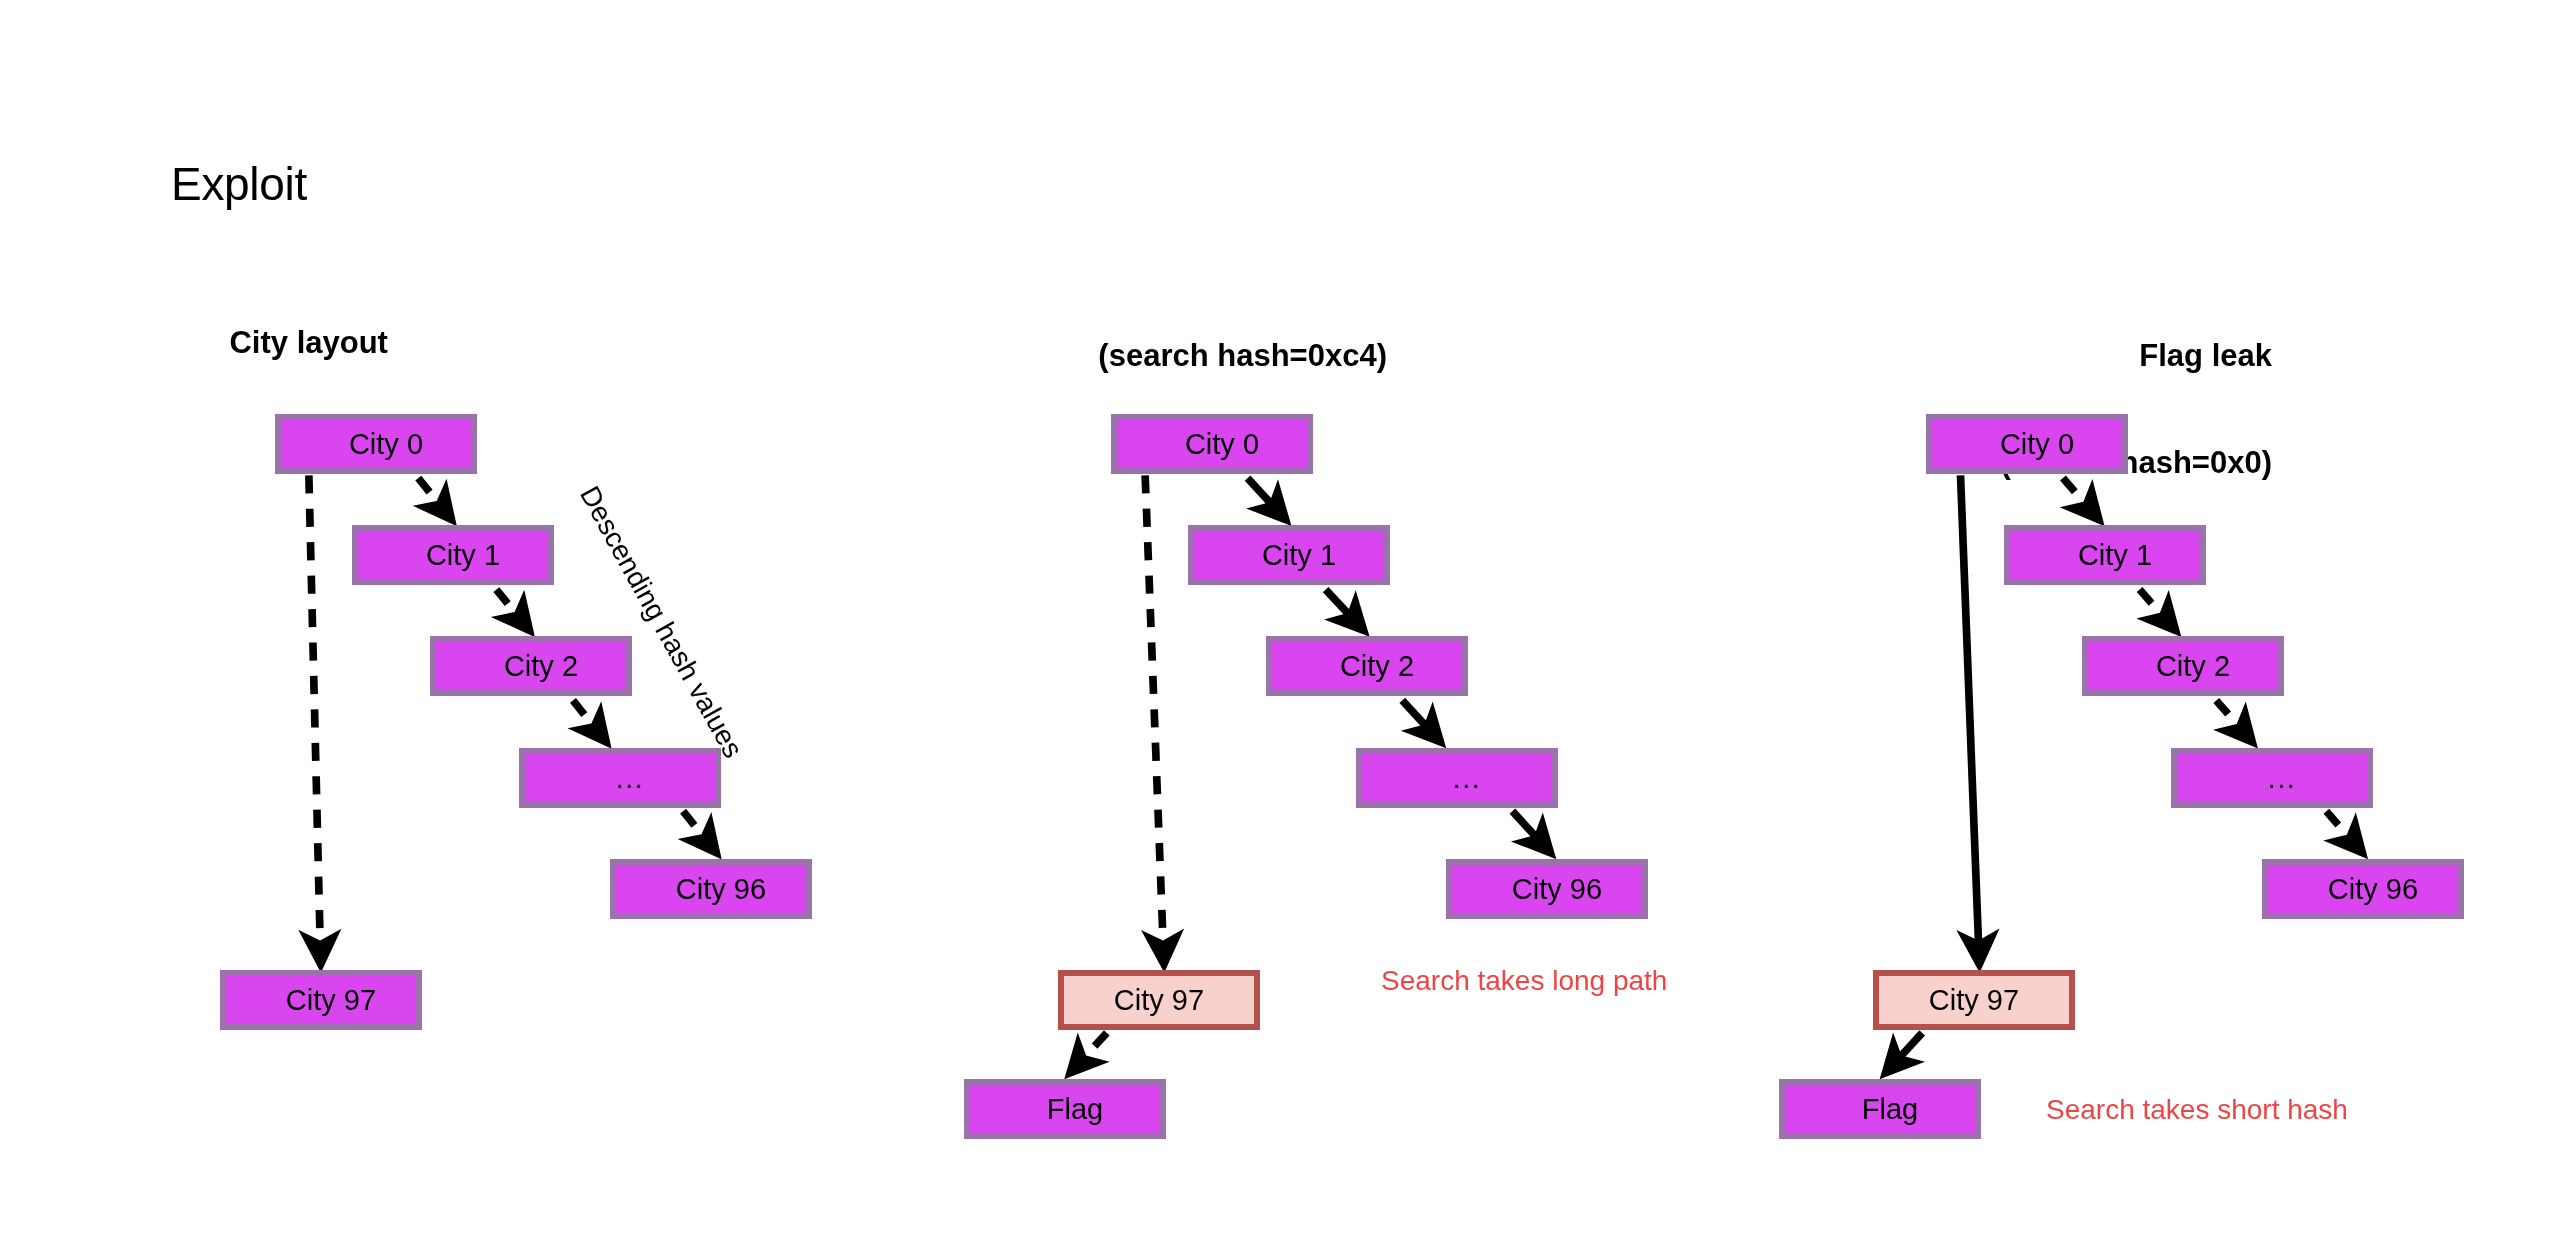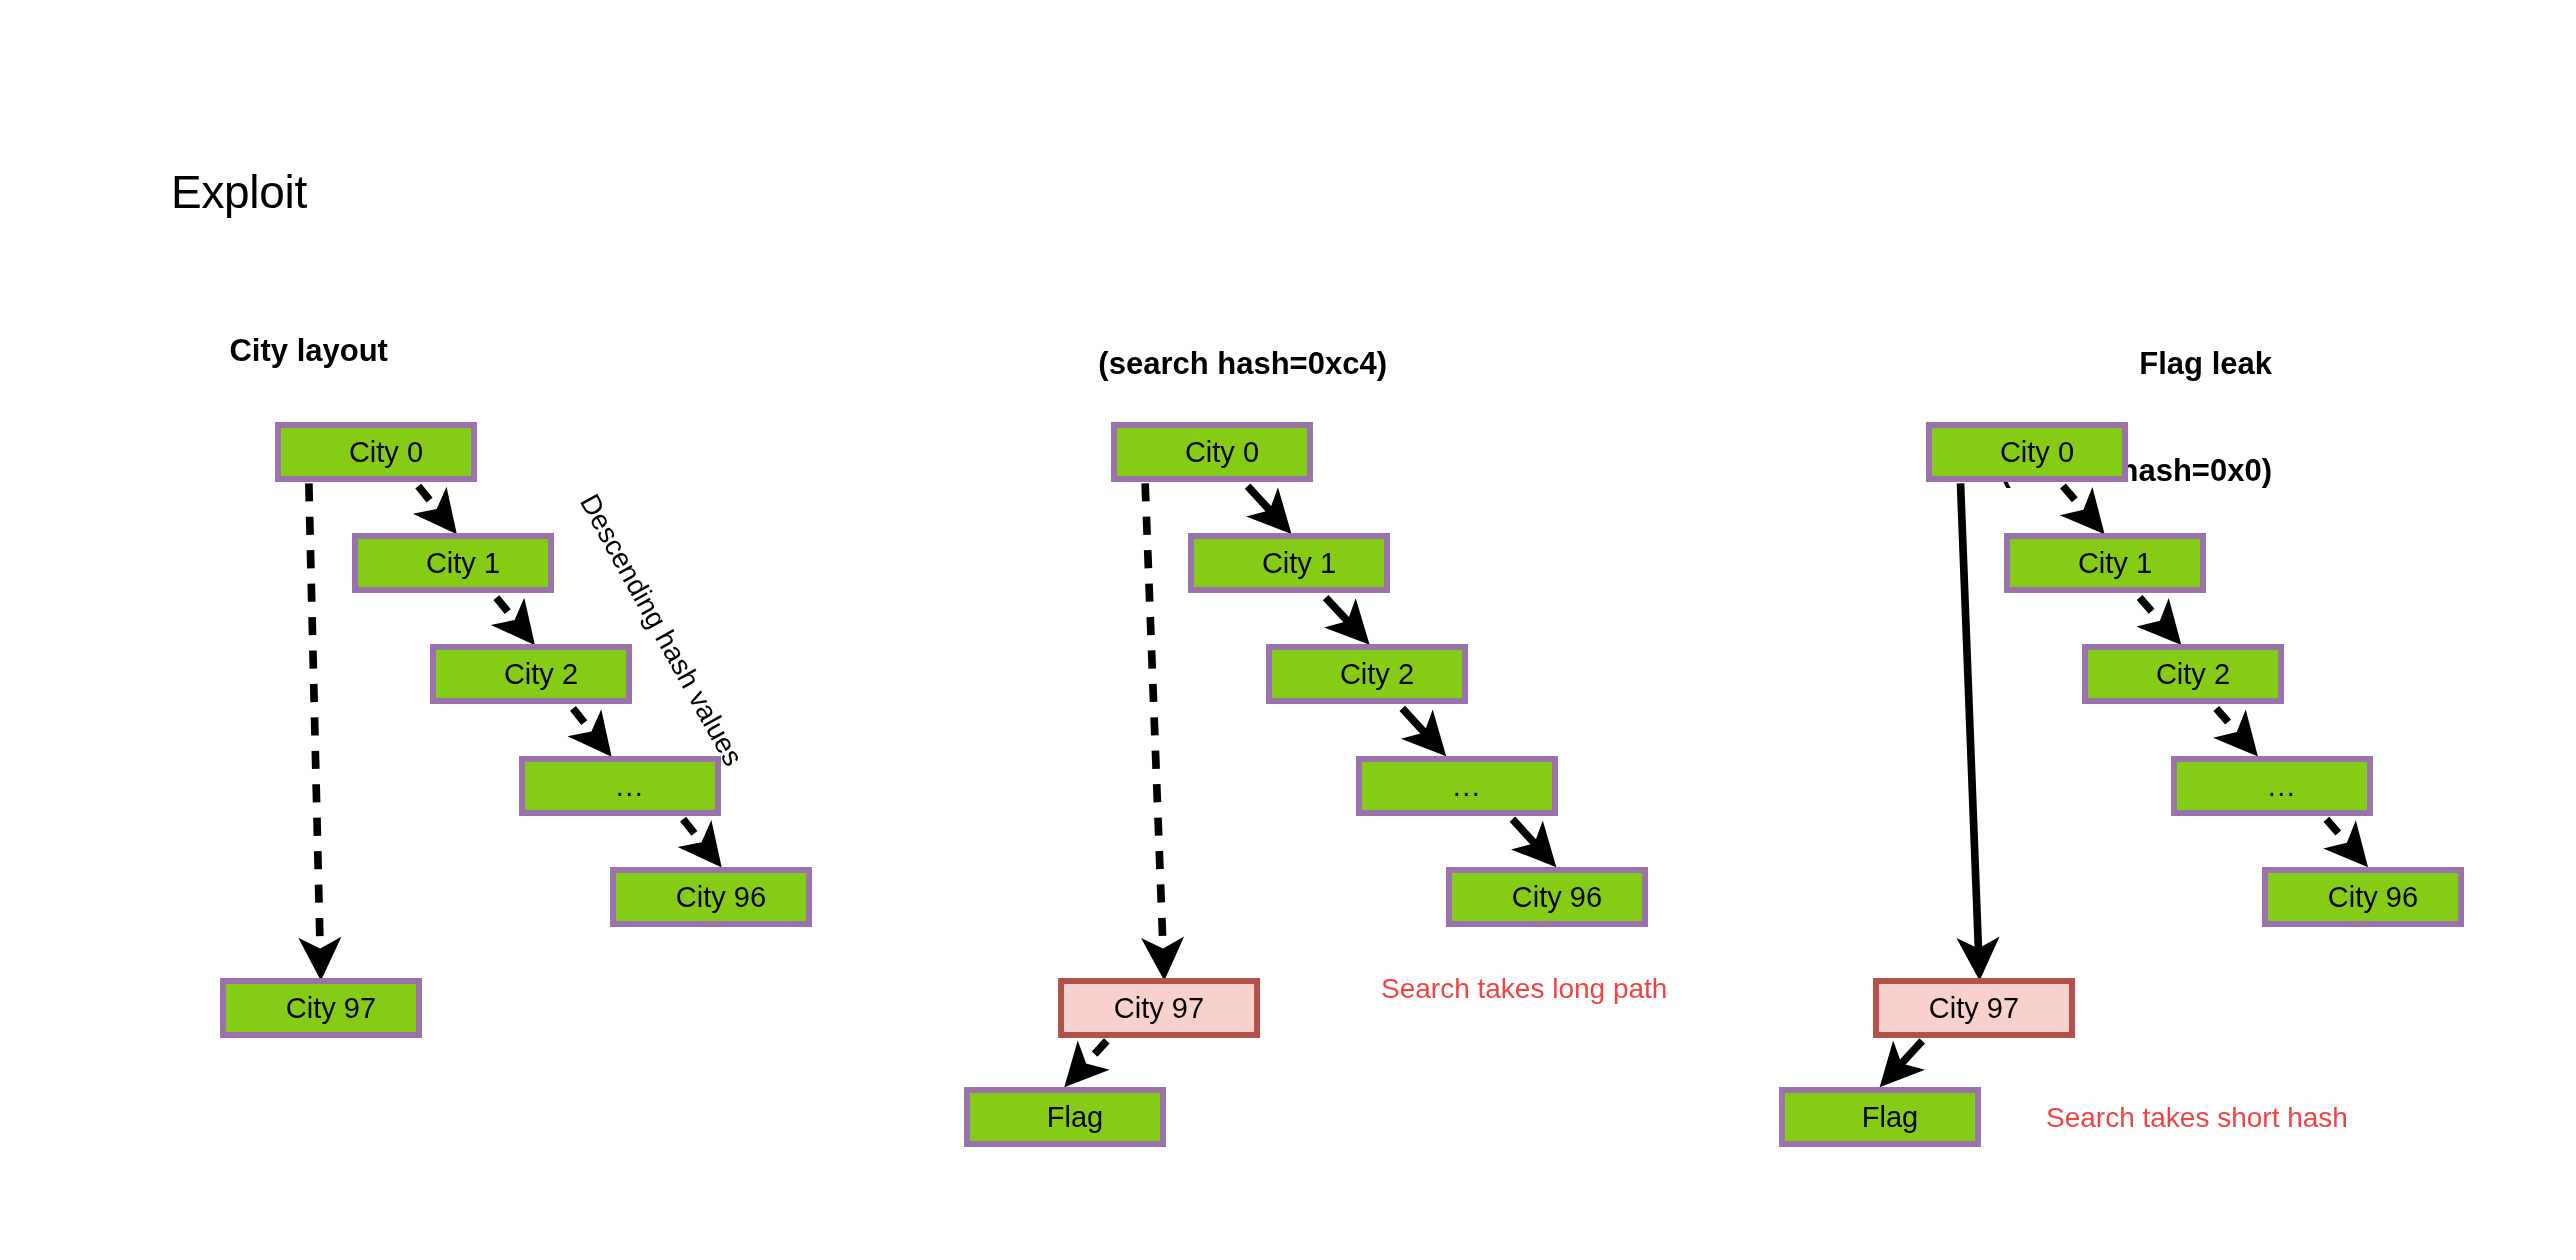--- a/index.html
+++ b/index.html
@@ -12,21 +12,20 @@
     height: 1260px;
     position: relative;
     font-family: "Liberation Sans", sans-serif;
     overflow: hidden;
   }
   #stage {
     position: absolute;
     left: 0; top: 0;
     width: 2576px;
     height: 1113px;
-    margin-top: 8px;
   }
   .slide-title {
     position: absolute;
     left: 171px;
     top: 157px;
     font-size: 46px;
     font-weight: 400;
     color: #000000;
     letter-spacing: -0.3px;
     white-space: nowrap;
@@ -44,21 +43,21 @@
     position: absolute;
     box-sizing: border-box;
     display: flex;
     align-items: center;
     justify-content: center;
     font-size: 29px;
     color: #000000;
     white-space: nowrap;
   }
   .node.purple {
-    background: #84cc16;
+    background: #d946ef;
     border: 6.3px solid #9a73ad;
     padding-left: 20px;
   }
   .node.red {
     background: #f8d0cc;
     border: 6.3px solid #b5514a;
   }
   .ellipsis-glyph {
     font-size: 29px;
     letter-spacing: 1.4px;

